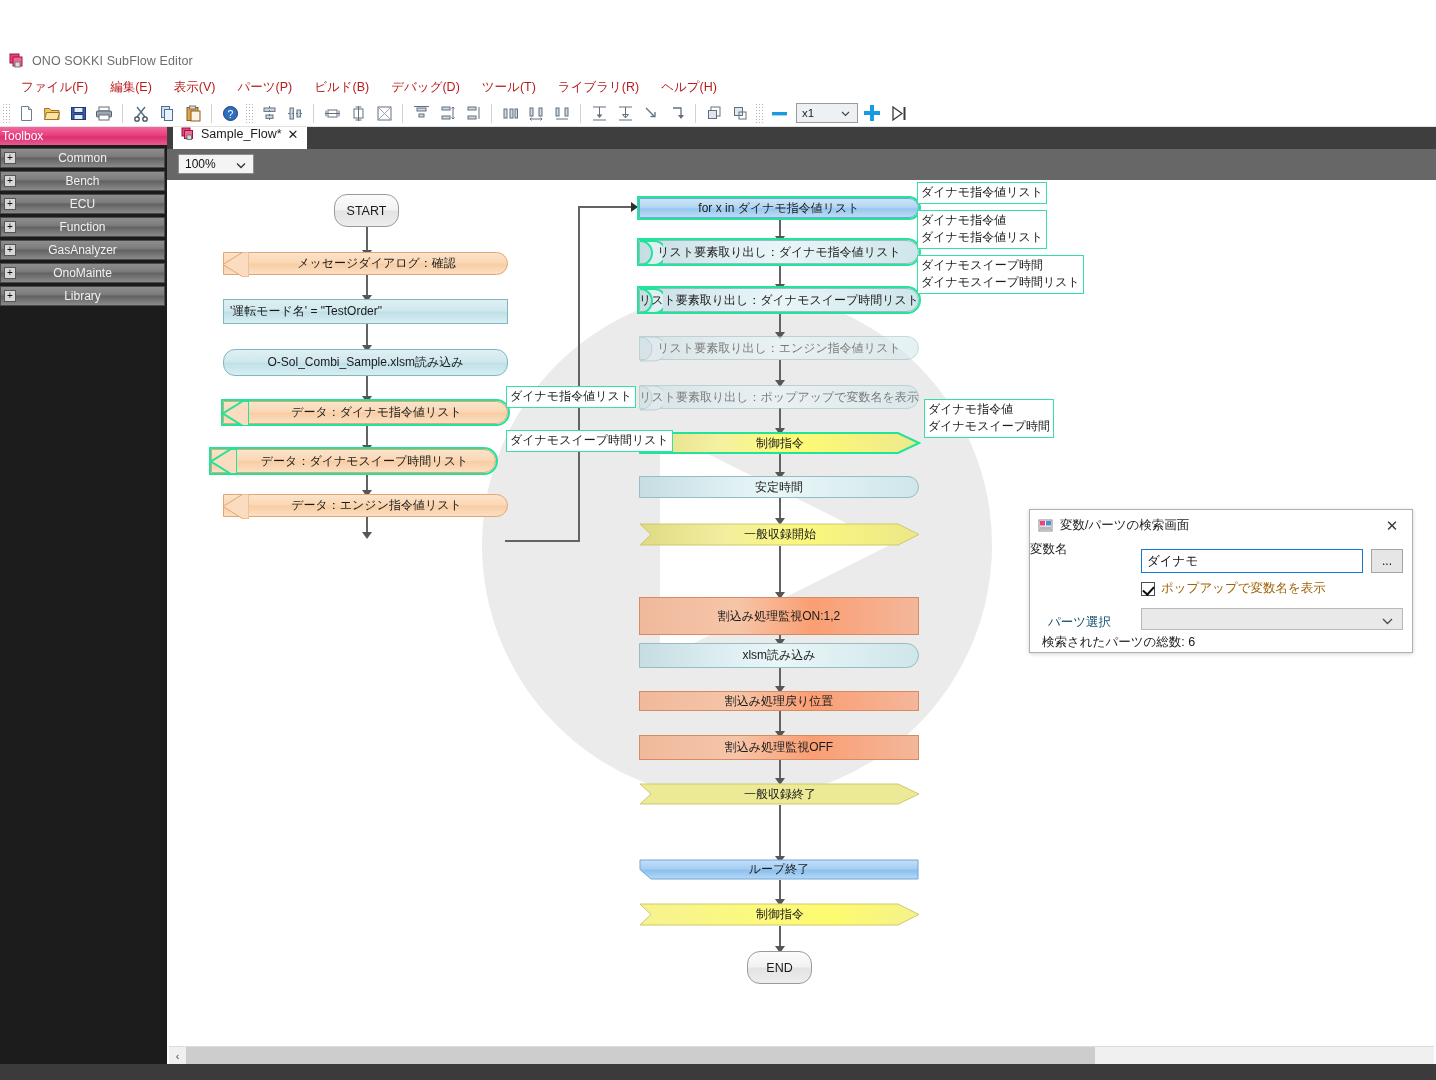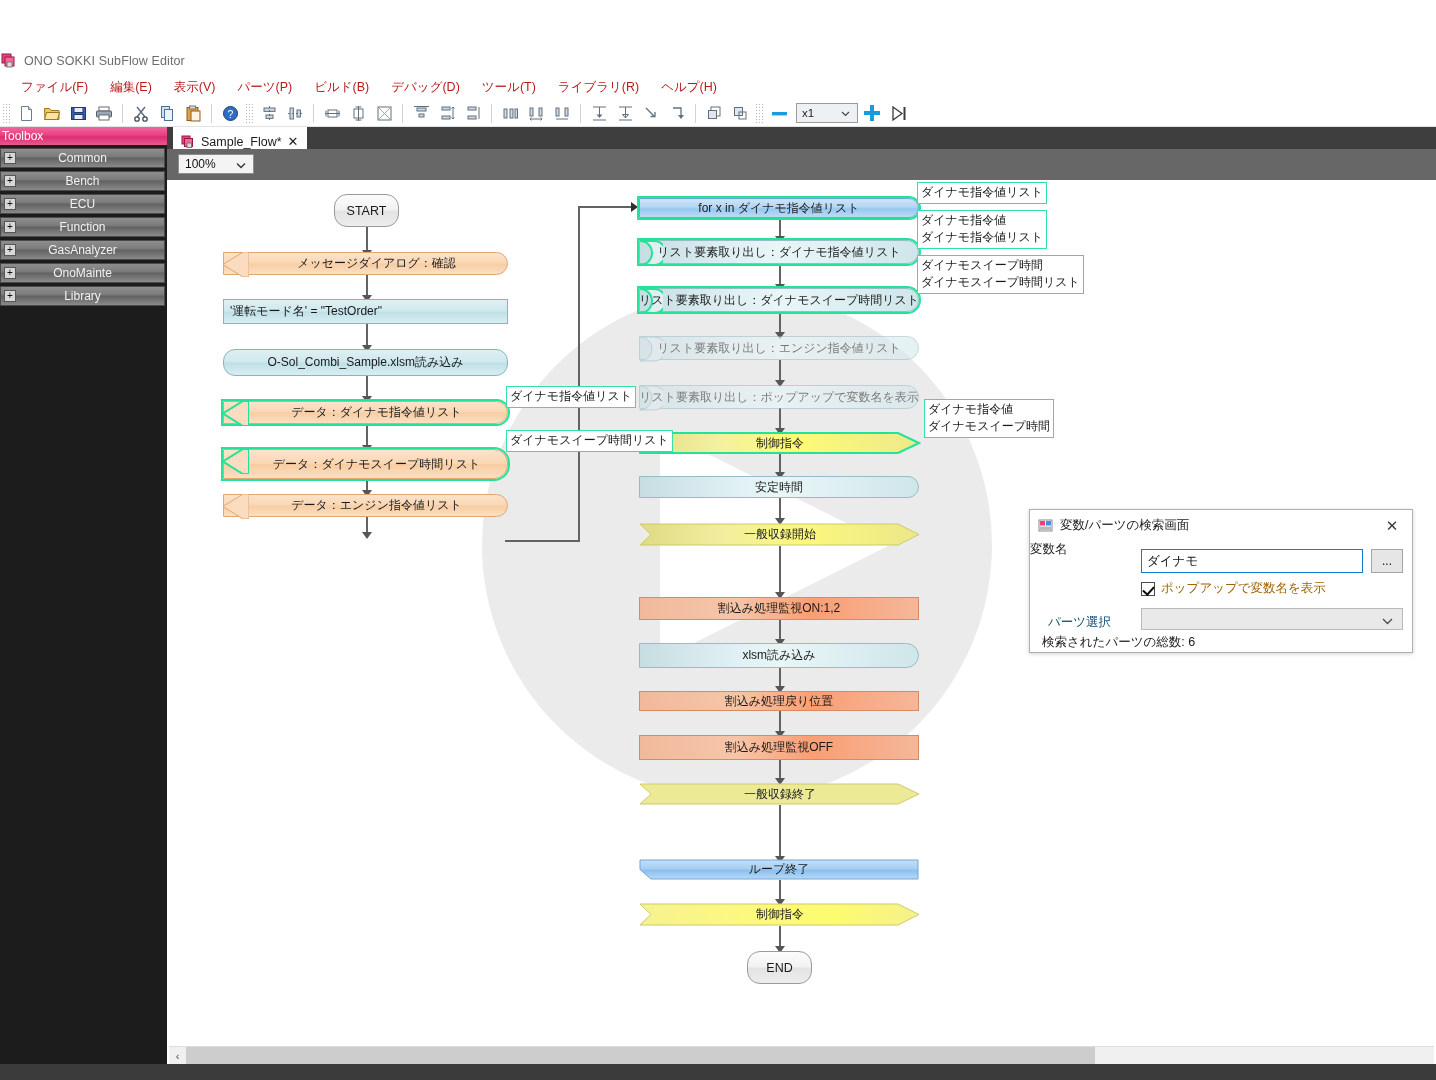--- a/index.html
+++ b/index.html
@@ -18,21 +18,21 @@
     background: #ffffff;
   }
   #desktop-top {
     position: absolute; left:0; top:0; width:1436px; height:47px;
     background: #ffffff;
   }
   #titlebar {
     position: absolute; left: 0; top: 47px; width: 1436px; height: 28px;
     background: #ffffff;
     display: flex; align-items: center; gap: 7px;
-    padding-left: 1px;
+    padding-left: 9px;
   }
   #titlebar .ttl {
     font-size: 12.5px; color: #6d6d6d; letter-spacing: .1px;
   }
 
   
   #menubar {
     position: absolute; left: 0; top: 75px; width: 1436px; height: 25px;
     background: #ffffff;
     display: flex; align-items: center;
@@ -103,21 +103,21 @@
   .tbx-item .lbl { font-size: 12px; color: #f2f2f2; }
 
   
   #tabstrip {
     position: absolute; left: 167px; top: 127px; width: 1269px; height: 22px;
     background: #3e3e3e;
   }
   #tab-active {
     position: absolute; left: 6px; top: 0px; height: 22px;
     background: #ffffff;
-    display: flex; align-items: flex-end; gap: 6px;
+    display: flex; align-items: flex-start; gap: 6px;
     padding: 0 8px 0 8px;
   }
   #tab-active .tname { font-size: 12.5px; color: #1b1b1b; }
   #tab-active .tclose { font-size: 13px; color: #222; font-weight: 700; cursor: default;}
 
   
   #canvas-tools {
     position: absolute; left: 167px; top: 149px; width: 1269px; height: 31px;
     background: #676767;
   }
@@ -654,21 +654,21 @@
 
       <div class="node data sel" style="left:56px; top:221px; width:285px; height:23px; padding-left:22px;">
         <span class="txt">データ：ダイナモ指令値リスト</span>
         <span style="position:absolute;left:-1px;top:-1px;width:26px;height:25px;overflow:hidden;">
           <svg width="26" height="25" viewBox="0 0 26 25">
               <path d="M26 0H20L0 12.5 20 25h6z" fill="#fbdcc0" stroke="#23e39a" stroke-width="2"></path>
             </svg>
         </span>
       </div>
 
-      <div class="node data sel" style="left:56px; top:269px; width:285px; height:30px; padding-left:22px;align-items:center;">
+      <div class="node data sel" style="left:44px; top:269px; width:285px; height:24px; padding-left:22px;align-items:center;">
         <span class="txt">データ：ダイナモスイープ時間リスト</span>
         <span style="position:absolute;left:-1px;top:-1px;width:26px;height:25px;overflow:hidden;">
           <svg width="26" height="25" viewBox="0 0 26 25">
               <path d="M26 0H20L0 12.5 20 25h6z" fill="#fbdcc0" stroke="#23e39a" stroke-width="2"></path>
             </svg>
         </span>
       </div>
 
       <div class="node data" style="left:56px; top:314px; width:285px; height:23px; padding-left:22px;">
         <span class="txt">データ：エンジン指令値リスト</span>
@@ -796,21 +796,21 @@
               <stop offset="58%" stop-color="#fbf87c"></stop>
                   <stop offset="100%" stop-color="#ece78a"></stop>
             </linearGradient>
               </defs>
             <path d="M1 1h258l21 10.5-21 10.5H1l11-10.5z" fill="url(#g-chev2)" stroke="#cfc96b"></path>
           </svg>
         </span>
         <span class="txt">一般収録開始</span>
       </div>
 
-      <div class="node inter" style="left:472px; top:417px; width:280px; height:23px;">
+      <div class="node inter" style="left:472px; top:417px; width:280px; height:38px;">
         <span class="txt">割込み処理監視ON:1,2</span>
       </div>
 
       <div class="node lozenge" style="left:472px; top:463px; width:280px; height:25px;">
         <span class="txt">xlsm読み込み</span>
       </div>
 
       <div class="node inter" style="left:472px; top:511px; width:280px; height:20px;">
         <span class="txt">割込み処理戻り位置</span>
       </div>

